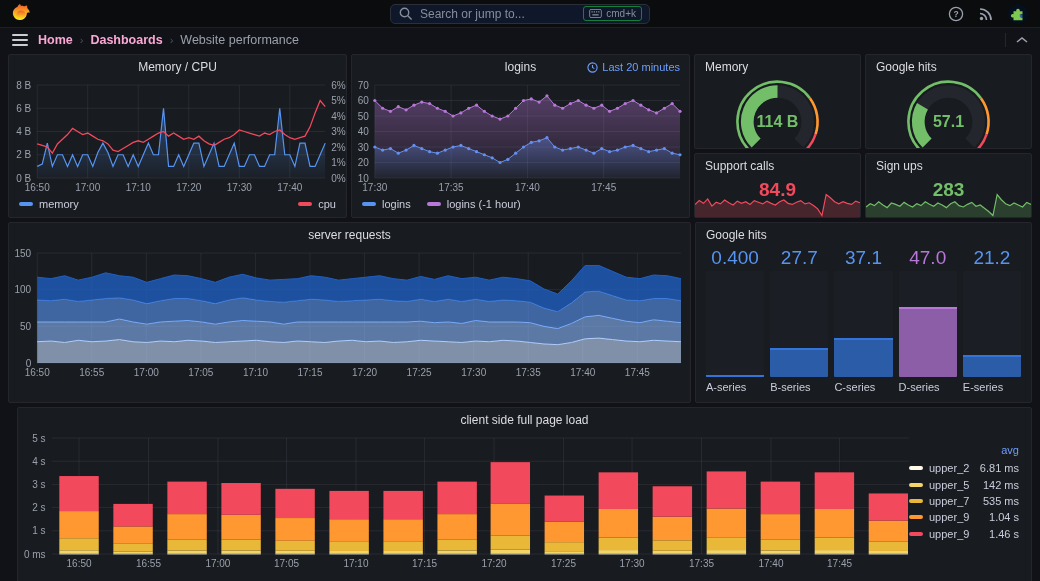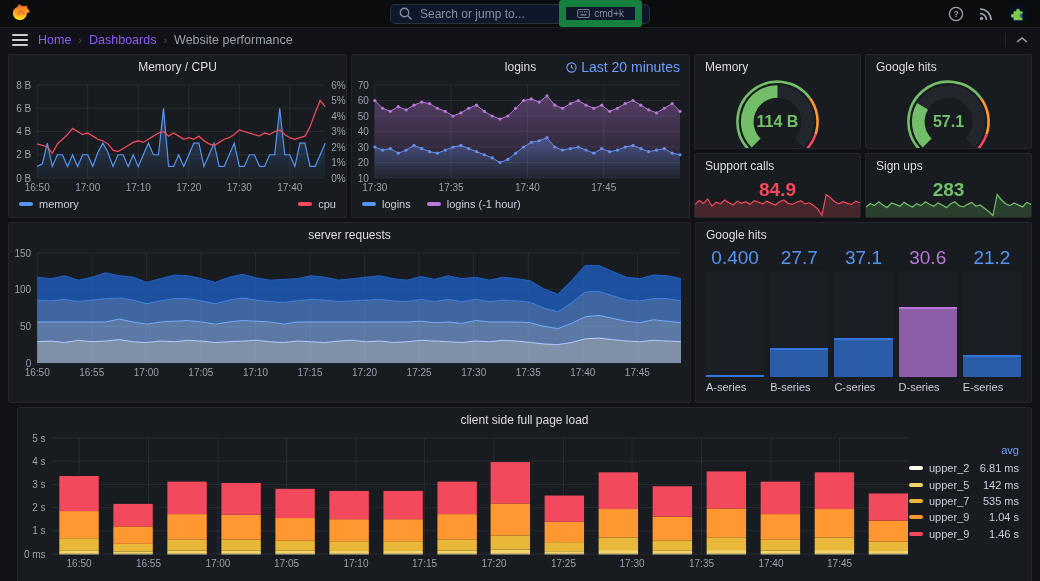--- a/index.html
+++ b/index.html
@@ -19,37 +19,37 @@
     display:flex; align-items:center; padding:0 12px; position:relative;
   }
   .logo { width:20px; height:20px; cursor:pointer; }
   .searchbox {
     position:absolute; left:50%; transform:translateX(-50%);
     width:260px; height:20px; background:#0f172a; border:1px solid #2c2f37;
     border-radius:5px; display:flex; align-items:center; gap:6px; padding:0 7px;
     color:#878d99; font-size:12px; cursor:text;
   }
   .kbd {
-    margin-left:auto; border:7px solid #15803d; border-radius:3px;
-    padding:1px 11px; font-size:10px; color:#878d99;
+    margin-left:auto; border:1px solid #15803d; border-radius:3px;
+    padding:1px 5px; font-size:10px; color:#878d99;
     display:flex; align-items:center; gap:4px;
   }
   .top-icons { margin-left:auto; display:flex; align-items:center; gap:14px; }
   .tico { width:16px; height:16px; cursor:pointer; }
   .avatar {
     width:20px; height:20px; border-radius:50%; background:#06101c;
     display:flex; align-items:center; justify-content:center; cursor:pointer;
   }
 
   
   .crumbrow { height:24px; display:flex; align-items:center; gap:10px; padding:0 12px; }
   .hamburger { width:16px; height:12px; display:flex; flex-direction:column; justify-content:space-between; cursor:pointer; }
   .hamburger i { display:block; height:2px; background:#c9ccd3; border-radius:1px; }
   .crumbs { display:flex; align-items:center; gap:7px; font-size:12.5px; }
-  .crumb { color:#8b5cf6; font-weight:400; cursor:pointer; }
+  .crumb { color:#f9a8d4; font-weight:700; cursor:pointer; }
   .crumb.last { color:#9aa0ab; font-weight:400; }
   .sep { color:#4c515b; font-size:11px; }
   .crumb-right { margin-left:auto; display:flex; align-items:center; gap:10px; }
   .vdiv { width:1px; height:14px; background:#24262c; }
 
   
   .dash { padding:2px 8px 8px; display:flex; flex-direction:column; gap:4px; }
   .row { min-height:0; }
   .r1 { display:grid; grid-template-columns:339px 339px 1fr 1fr; grid-template-rows:95px 65px; gap:4px; }
   .span2 { grid-row:1/3; }
@@ -63,21 +63,21 @@
   .ph { flex:none; height:24px; line-height:24px; font-size:12px; font-weight:500;
         color:#dcdde2; padding:0 10px; position:relative; white-space:nowrap; cursor:pointer; }
   .ph.center { text-align:center; }
   .pb { flex:1; position:relative; display:flex; flex-direction:column; min-height:0; }
   .pb.hor { flex-direction:row; }
   .chart { flex:1; min-height:0; min-width:0; position:relative; }
 
   .timerange {
     position:absolute; right:9px; top:0; height:24px;
     display:flex; align-items:center; gap:4px;
-    color:#6e9fff; font-size:14px; font-weight:400; cursor:pointer;
+    color:#6e9fff; font-size:11px; font-weight:400; cursor:pointer;
   }
 
   .legend { flex:none; display:flex; gap:16px; align-items:center; padding:3px 10px 7px; font-size:11px; color:#ccccdc; }
   .lg-item { display:flex; align-items:center; gap:6px; cursor:pointer; }
   .lg-swatch { width:14px; height:4px; border-radius:2px; }
 
   
   .stat-value { position:absolute; left:0; right:0; top:1px; text-align:center;
                 font-size:19px; font-weight:bold; z-index:2; }
   .spark { position:absolute; left:0; right:0; bottom:0; height:26px; }
@@ -510,21 +510,21 @@
             <div class="bg-label">B-series</div>
           </div>
           <div class="bg-col">
             <div class="bg-val" style="color: rgb(87, 148, 242);">37.1</div>
             <div class="bg-track">
               <div class="bg-fill" style="height: 37.1%; background: rgba(50, 116, 217, 0.72); border-top: 2px solid rgb(50, 116, 217);"></div>
             </div>
             <div class="bg-label">C-series</div>
           </div>
           <div class="bg-col">
-            <div class="bg-val" style="color: rgb(184, 119, 217);">30.6</div>
+            <div class="bg-val" style="color: rgb(184, 119, 217);">47.0</div>
             <div class="bg-track">
               <div class="bg-fill" style="height: 66.5%; background: rgba(184, 119, 217, 0.72); border-top: 2px solid rgb(184, 119, 217);"></div>
             </div>
             <div class="bg-label">D-series</div>
           </div>
           <div class="bg-col">
             <div class="bg-val" style="color: rgb(87, 148, 242);">21.2</div>
             <div class="bg-track">
               <div class="bg-fill" style="height: 21.2%; background: rgba(50, 116, 217, 0.72); border-top: 2px solid rgb(50, 116, 217);"></div>
             </div>

